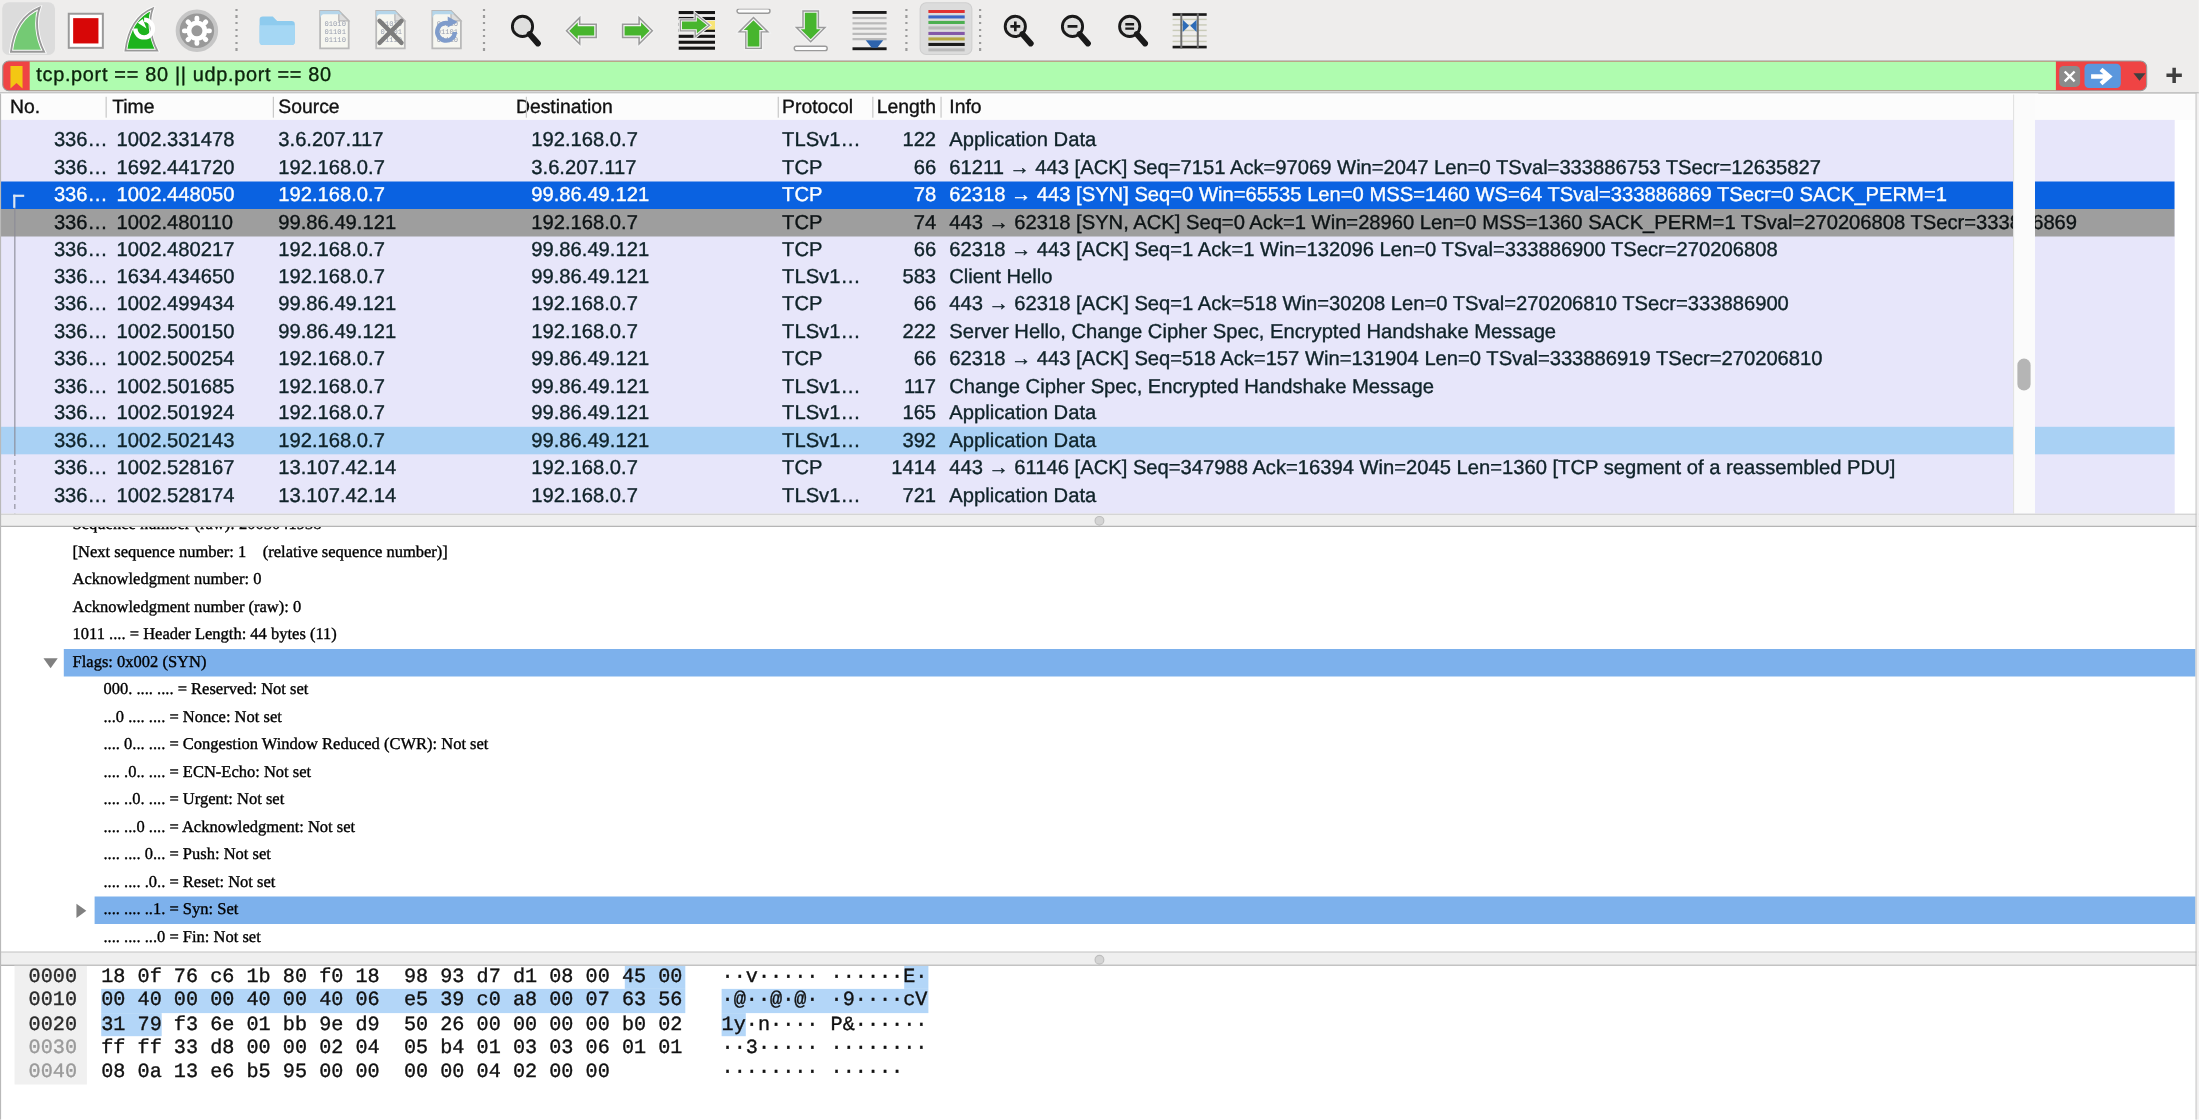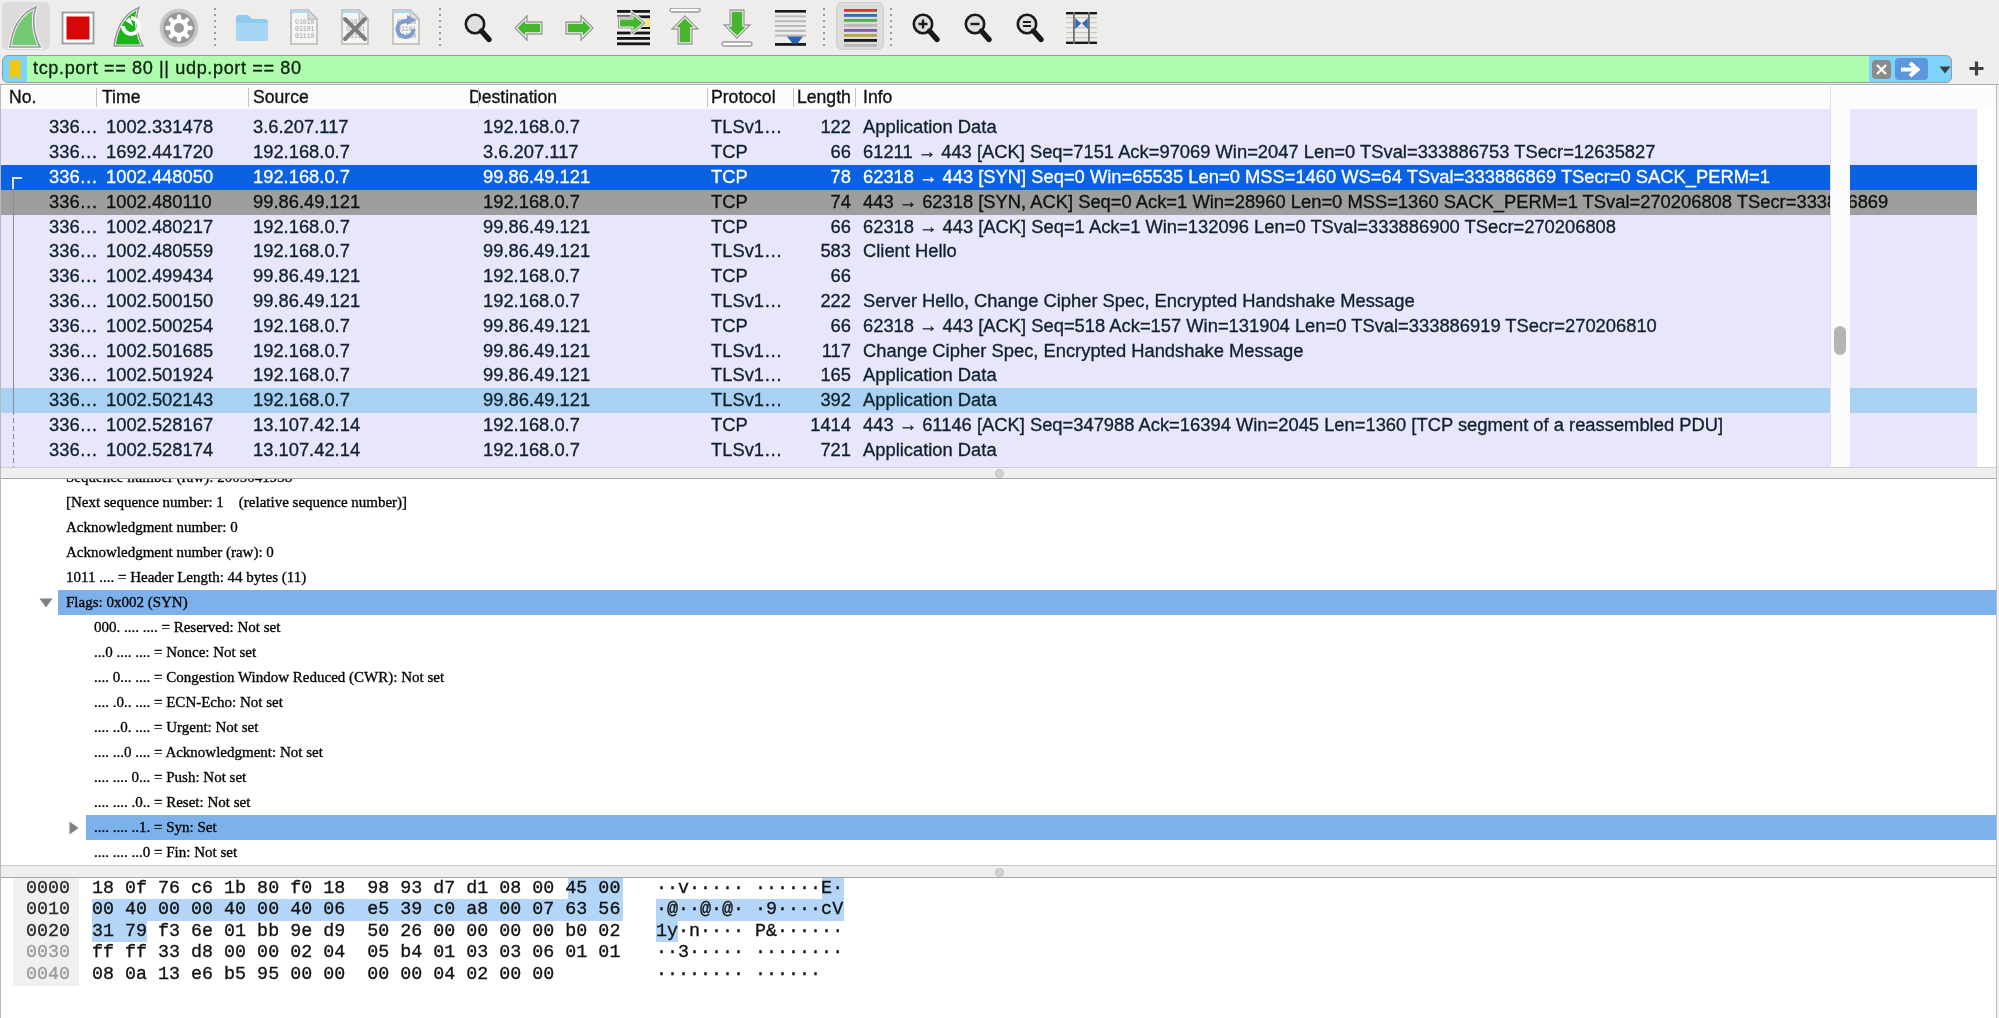--- a/index.html
+++ b/index.html
@@ -3,21 +3,21 @@
 html,body{margin:0;padding:0}
 body{width:1999px;height:1018px;position:relative;overflow:hidden;background:#fff;
   font-family:"Liberation Sans",sans-serif;-webkit-font-smoothing:antialiased;
   -webkit-text-stroke:0.32px}
 .abs{position:absolute}
 #chrome{left:0;top:0;width:1999px;height:85px;background:#eeedec;border-bottom:1px solid #ababab;box-sizing:border-box}
 .sep{position:absolute;top:8px;width:2px;height:40px;
   background-image:repeating-linear-gradient(to bottom,#9b9b9b 0 2px,transparent 2px 6px)}
 .pressed{position:absolute;top:2px;height:48px;background:#dcdcdc;border-radius:6px}
 
-#fbar{position:absolute;left:2px;top:55px;width:1948px;height:26px;background:#7dd3fc;border:1.5px solid #9a9a9a;border-radius:6px}
+#fbar{position:absolute;left:2px;top:55px;width:1948px;height:26px;background:#ef4444;border:1.5px solid #9a9a9a;border-radius:6px}
 #fgreen{position:absolute;left:24px;top:0;width:1842px;height:26px;background:#affcaf}
 #ftext{position:absolute;left:30px;top:1.5px;font-size:18.1px;letter-spacing:0.62px;color:#0c220c;white-space:pre}
 
 #plist{position:absolute;left:0;top:85px;width:1853px;height:382px;background:#fff}
 #phead{position:absolute;left:0;top:1px;width:1999px;height:22.5px;background:#fcfcfc;font-size:17.6px;color:#111}
 #phead span{position:absolute;top:1px;white-space:nowrap;overflow:hidden}
 .hsep{position:absolute;top:2px;width:1px;height:19px;background:#c4c4c4}
 #rows{position:absolute;left:0;top:23.5px;width:1977px;height:358.5px;background:#e7e6fa;
   font-family:Liberation Sans, sans-serif;font-size:18.35px;color:#0f2228;overflow:hidden}
 .row{position:absolute;left:0;width:1977px;height:24.8px;line-height:24.8px;white-space:pre}
@@ -244,22 +244,22 @@
       <div class="hsep" style="left:707px"></div>
     <div class="hsep" style="left:793px"></div>
       <div class="hsep" style="left:855px"></div>
   </div>
   <div id="rows">
       <div class="row" style="top:6.9px"><span class="cn">336…</span><span class="ct">1002.331478</span><span class="cs">3.6.207.117</span><span class="cd">192.168.0.7</span><span class="cp">TLSv1…</span><span class="cl">122</span><span class="ci">Application Data</span></div>
 <div class="row" style="top:31.7px"><span class="cn">336…</span><span class="ct">1692.441720</span><span class="cs">192.168.0.7</span><span class="cd">3.6.207.117</span><span class="cp">TCP</span><span class="cl">66</span><span class="ci">61211 → 443 [ACK] Seq=7151 Ack=97069 Win=2047 Len=0 TSval=333886753 TSecr=12635827</span></div>
 <div class="row sel" style="top:56.5px"><span class="cn">336…</span><span class="ct">1002.448050</span><span class="cs">192.168.0.7</span><span class="cd">99.86.49.121</span><span class="cp">TCP</span><span class="cl">78</span><span class="ci">62318 → 443 [SYN] Seq=0 Win=65535 Len=0 MSS=1460 WS=64 TSval=333886869 TSecr=0 SACK_PERM=1</span></div>
 <div class="row gry" style="top:81.3px"><span class="cn">336…</span><span class="ct">1002.480110</span><span class="cs">99.86.49.121</span><span class="cd">192.168.0.7</span><span class="cp">TCP</span><span class="cl">74</span><span class="ci">443 → 62318 [SYN, ACK] Seq=0 Ack=1 Win=28960 Len=0 MSS=1360 SACK_PERM=1 TSval=270206808 TSecr=333886869</span></div>
 <div class="row" style="top:106.1px"><span class="cn">336…</span><span class="ct">1002.480217</span><span class="cs">192.168.0.7</span><span class="cd">99.86.49.121</span><span class="cp">TCP</span><span class="cl">66</span><span class="ci">62318 → 443 [ACK] Seq=1 Ack=1 Win=132096 Len=0 TSval=333886900 TSecr=270206808</span></div>
-<div class="row" style="top:130.9px"><span class="cn">336…</span><span class="ct">1002.480559</span><span class="cs">192.168.0.7</span><span class="cd">99.86.49.121</span><span class="cp">TLSv1…</span><span class="cl">583</span><span class="ci">Client Hello</span></div>
-<div class="row" style="top:155.7px"><span class="cn">336…</span><span class="ct">1002.499434</span><span class="cs">99.86.49.121</span><span class="cd">192.168.0.7</span><span class="cp">TCP</span><span class="cl">66</span></div>
+<div class="row" style="top:130.9px"><span class="cn">336…</span><span class="ct">1634.434650</span><span class="cs">192.168.0.7</span><span class="cd">99.86.49.121</span><span class="cp">TLSv1…</span><span class="cl">583</span><span class="ci">Client Hello</span></div>
+<div class="row" style="top:155.7px"><span class="cn">336…</span><span class="ct">1002.499434</span><span class="cs">99.86.49.121</span><span class="cd">192.168.0.7</span><span class="cp">TCP</span><span class="cl">66</span><span class="ci">443 → 62318 [ACK] Seq=1 Ack=518 Win=30208 Len=0 TSval=270206810 TSecr=333886900</span></div>
 <div class="row" style="top:180.5px"><span class="cn">336…</span><span class="ct">1002.500150</span><span class="cs">99.86.49.121</span><span class="cd">192.168.0.7</span><span class="cp">TLSv1…</span><span class="cl">222</span><span class="ci">Server Hello, Change Cipher Spec, Encrypted Handshake Message</span></div>
 <div class="row" style="top:205.3px"><span class="cn">336…</span><span class="ct">1002.500254</span><span class="cs">192.168.0.7</span><span class="cd">99.86.49.121</span><span class="cp">TCP</span><span class="cl">66</span><span class="ci">62318 → 443 [ACK] Seq=518 Ack=157 Win=131904 Len=0 TSval=333886919 TSecr=270206810</span></div>
 <div class="row" style="top:230.1px"><span class="cn">336…</span><span class="ct">1002.501685</span><span class="cs">192.168.0.7</span><span class="cd">99.86.49.121</span><span class="cp">TLSv1…</span><span class="cl">117</span><span class="ci">Change Cipher Spec, Encrypted Handshake Message</span></div>
 <div class="row" style="top:254.9px"><span class="cn">336…</span><span class="ct">1002.501924</span><span class="cs">192.168.0.7</span><span class="cd">99.86.49.121</span><span class="cp">TLSv1…</span><span class="cl">165</span><span class="ci">Application Data</span></div>
 <div class="row lbl" style="top:279.7px"><span class="cn">336…</span><span class="ct">1002.502143</span><span class="cs">192.168.0.7</span><span class="cd">99.86.49.121</span><span class="cp">TLSv1…</span><span class="cl">392</span><span class="ci">Application Data</span></div>
 <div class="row" style="top:304.5px"><span class="cn">336…</span><span class="ct">1002.528167</span><span class="cs">13.107.42.14</span><span class="cd">192.168.0.7</span><span class="cp">TCP</span><span class="cl">1414</span><span class="ci">443 → 61146 [ACK] Seq=347988 Ack=16394 Win=2045 Len=1360 [TCP segment of a reassembled PDU]</span></div>
 <div class="row" style="top:329.3px"><span class="cn">336…</span><span class="ct">1002.528174</span><span class="cs">13.107.42.14</span><span class="cd">192.168.0.7</span><span class="cp">TLSv1…</span><span class="cl">721</span><span class="ci">Application Data</span></div>
 <div style="position:absolute;left:12px;top:68.5px;width:10px;height:1.5px;background:#dde6f2"></div>
 <div style="position:absolute;left:12px;top:68.5px;width:1.5px;height:12px;background:#dde6f2"></div>
 <div style="position:absolute;left:12.5px;top:80.5px;width:1px;height:221px;background:#8a8a96"></div>

